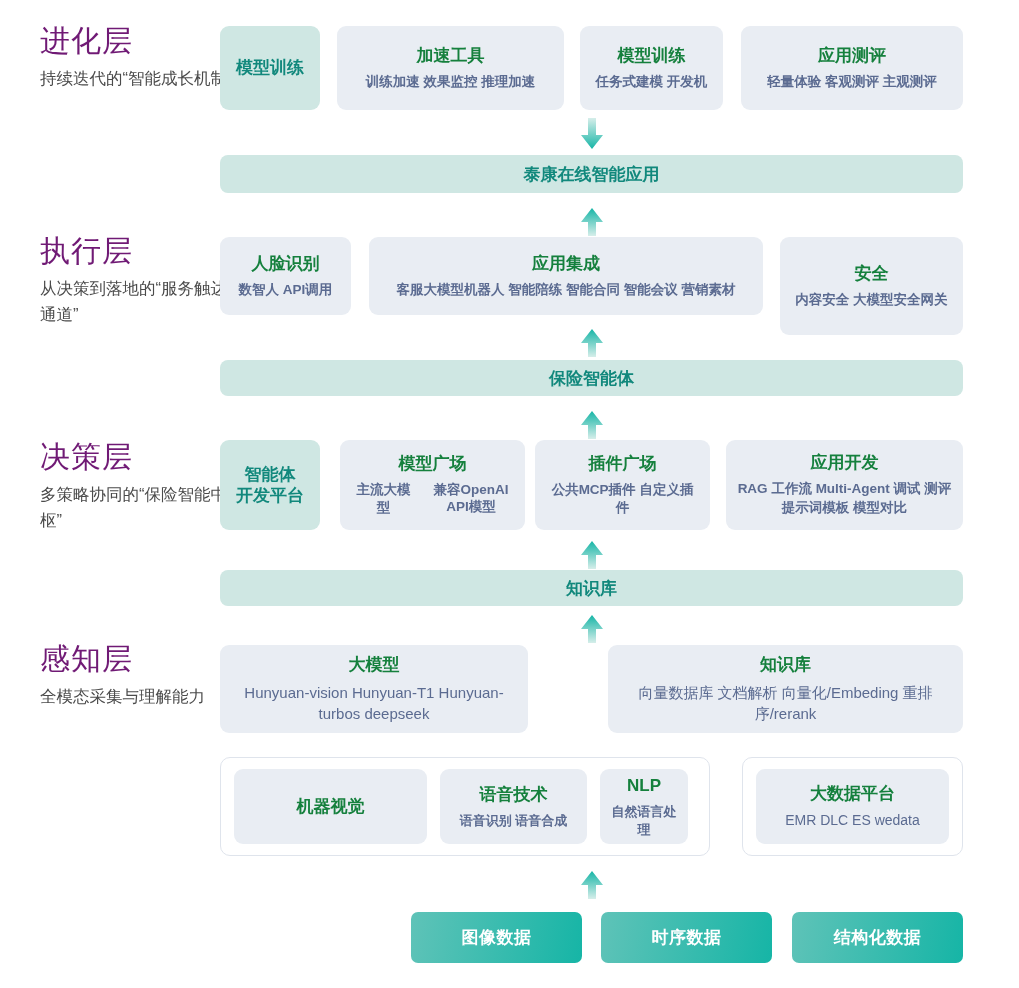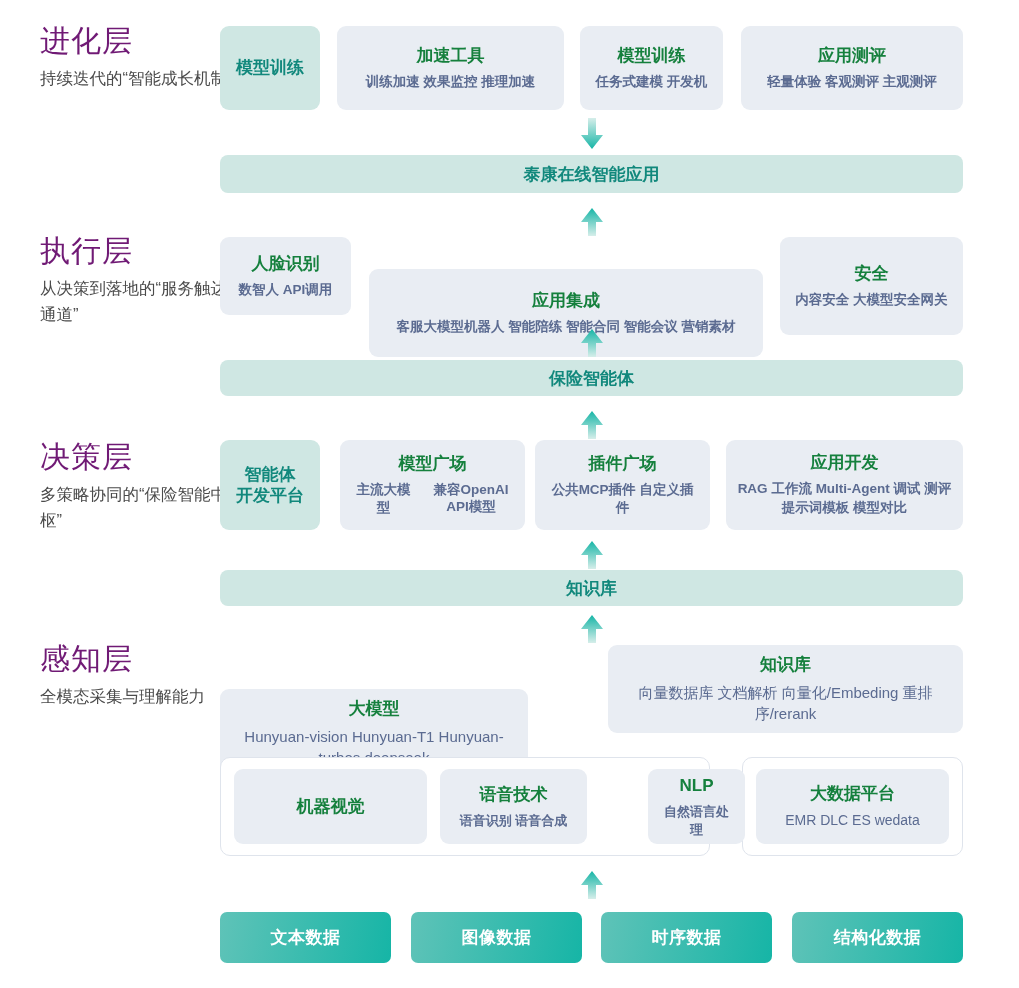--- a/index.html
+++ b/index.html
@@ -121,21 +121,21 @@
   <div class="layer-label" style="top:234px;">
     <div class="layer-title">执行层</div>
     <div class="layer-desc">从决策到落地的“服务触达通道”</div>
   </div>
 
   <div class="card" style="left:220px; top:237px; width:131px; height:78px;">
     <div class="card-title">人脸识别</div>
     <div class="card-sub">数智人 API调用</div>
   </div>
 
-  <div class="card" style="left:369px; top:237px; width:394px; height:88px;margin-top:32px;">
+  <div class="card" style="left:369px; top:237px; width:394px; height:78px;">
     <div class="card-title">应用集成</div>
     <div class="card-sub">客服大模型机器人 智能陪练 智能合同 智能会议 营销素材</div>
   </div>
 
   <div class="card" style="left:780px; top:237px; width:183px; height:98px;">
     <div class="card-title">安全</div>
     <div class="card-sub">内容安全 大模型安全网关</div>
   </div>
 
   <div class="arrow" style="left:578px; top:326px;">
@@ -220,21 +220,21 @@
         </defs>
       <path d="M14 3 L25 17 h-7 v14 h-8 V17 H3 z" fill="url(#gu5)"></path>
     </svg>
   </div>
 
   <div class="layer-label" style="top:642px;">
     <div class="layer-title">感知层</div>
     <div class="layer-desc">全模态采集与理解能力</div>
   </div>
 
-  <div class="card" style="left:220px; top:645px; width:308px; height:88px;margin-top:44px;">
+  <div class="card" style="left:220px; top:645px; width:308px; height:88px;">
     <div class="card-title">大模型</div>
     <div class="card-sub mono-sub" style="font-size:15px; font-weight:normal; line-height:1.4; max-width:290px;">Hunyuan-vision Hunyuan-T1 Hunyuan-turbos deepseek</div>
   </div>
 
   <div class="card" style="left:608px; top:645px; width:355px; height:88px;">
     <div class="card-title">知识库</div>
     <div class="card-sub" style="font-weight:normal; font-size:15px; line-height:1.4; max-width:300px;">向量数据库 文档解析 向量化/Embeding 重排序/rerank</div>
   </div>
 
   <div class="group-box" style="left:220px; top:757px; width:490px; height:99px;"></div>
@@ -242,21 +242,21 @@
 
   <div class="card" style="left:234px; top:769px; width:193px; height:75px;">
     <div class="card-title">机器视觉</div>
   </div>
 
   <div class="card" style="left:440px; top:769px; width:147px; height:75px;">
     <div class="card-title">语音技术</div>
     <div class="card-sub" style="font-size:13px;">语音识别 语音合成</div>
   </div>
 
-  <div class="card" style="left:600px; top:769px; width:97px; height:75px;margin-left:48px;">
+  <div class="card" style="left:600px; top:769px; width:88px; height:75px;">
     <div class="card-title">NLP</div>
     <div class="card-sub" style="font-size:13px;">自然语言处理</div>
   </div>
 
   <div class="card" style="left:756px; top:769px; width:193px; height:75px;">
     <div class="card-title">大数据平台</div>
     <div class="card-sub" style="font-size:14px; font-weight:normal;">EMR DLC ES wedata</div>
   </div>
 
   <div class="arrow" style="left:578px; top:868px;">
@@ -264,23 +264,20 @@
       <defs>
           <linearGradient id="gu6" x1="0" y1="1" x2="0" y2="0">
         <stop offset="0%" stop-color="#d6eeea"></stop>
             <stop offset="100%" stop-color="#16b5a6"></stop>
       </linearGradient>
         </defs>
       <path d="M14 3 L25 17 h-7 v14 h-8 V17 H3 z" fill="url(#gu6)"></path>
     </svg>
   </div>
 
-  <div class="chip" style="left:220px; top:912px; width:171px; height:51px;">
-    <span class="chip-text">文本数据</span>
-  </div>
   <div class="chip" style="left:411px; top:912px; width:171px; height:51px;">
     <span class="chip-text">图像数据</span>
   </div>
   <div class="chip" style="left:601px; top:912px; width:171px; height:51px;">
     <span class="chip-text">时序数据</span>
   </div>
   <div class="chip" style="left:792px; top:912px; width:171px; height:51px;">
     <span class="chip-text">结构化数据</span>
   </div>
 

